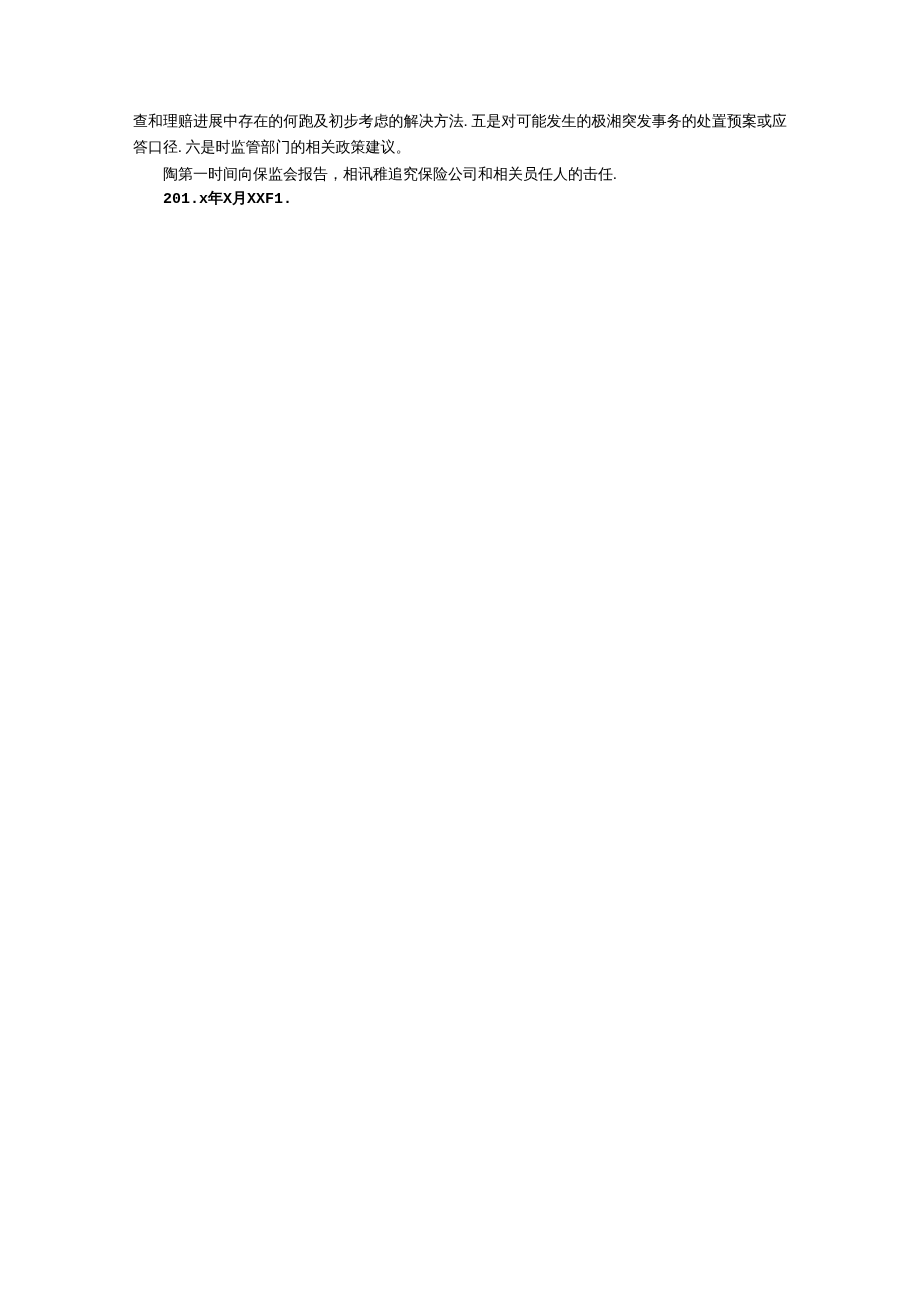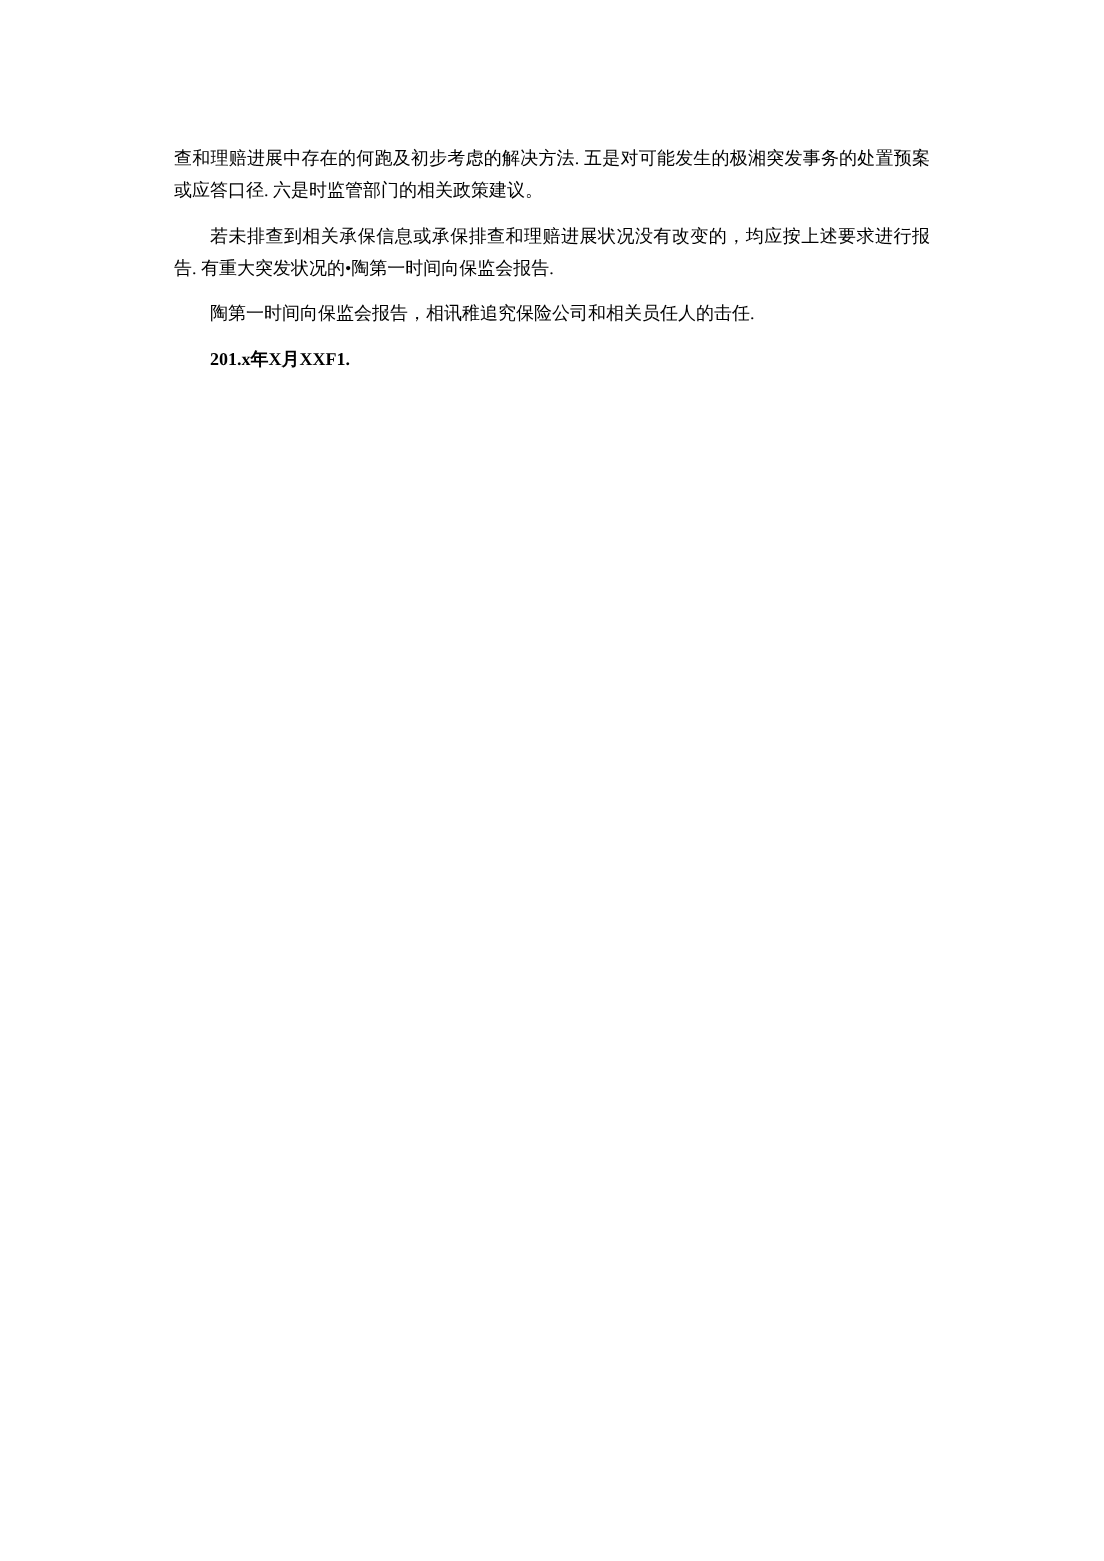--- a/index.html
+++ b/index.html
@@ -14,32 +14,31 @@
       font-family: "SimSun", "宋体", serif;
       padding: 108px 133px 0 133px;
     }
     .content {
       font-size: 15px;
       line-height: 1.75;
       color: #000000;
     }
     .para {
       text-align: justify;
-      margin: 12px;
+      margin: 0;
     }
     .indent {
       text-indent: 2em;
     }
     .date-line {
       text-indent: 2em;
       font-weight: bold;
-      font-family: Liberation Serif, serif;
+      font-family: Liberation Mono, monospace;
     }
   </style>
 </head>
 <body>
 
 <div class="content">
   <p class="para">查和理赔进展中存在的何跑及初步考虑的解决方法. 五是对可能发生的极湘突发事务的处置预案或应答口径. 六是时监管部门的相关政策建议。</p>
-  <p class="para indent">若未排查到相关承保信息或承保排查和理赔进展状况没有改变的，均应按上述要求进行报告. 有重大突发状况的•陶第一时间向保监会报告.</p>
   <p class="para indent">陶第一时间向保监会报告，相讯稚追究保险公司和相关员任人的击任.</p>
   <p class="para date-line">201.x年X月XXF1.</p>
 </div>
 
 </body></html>

